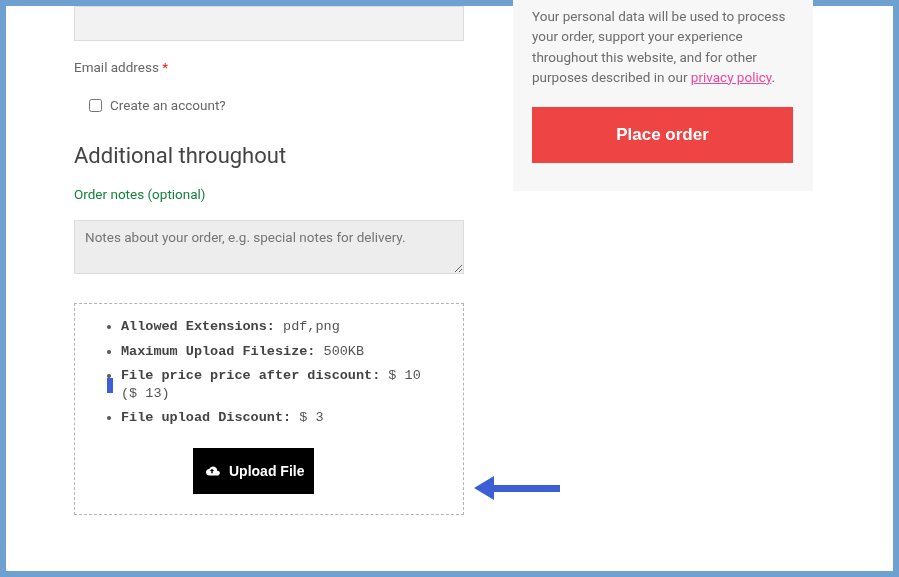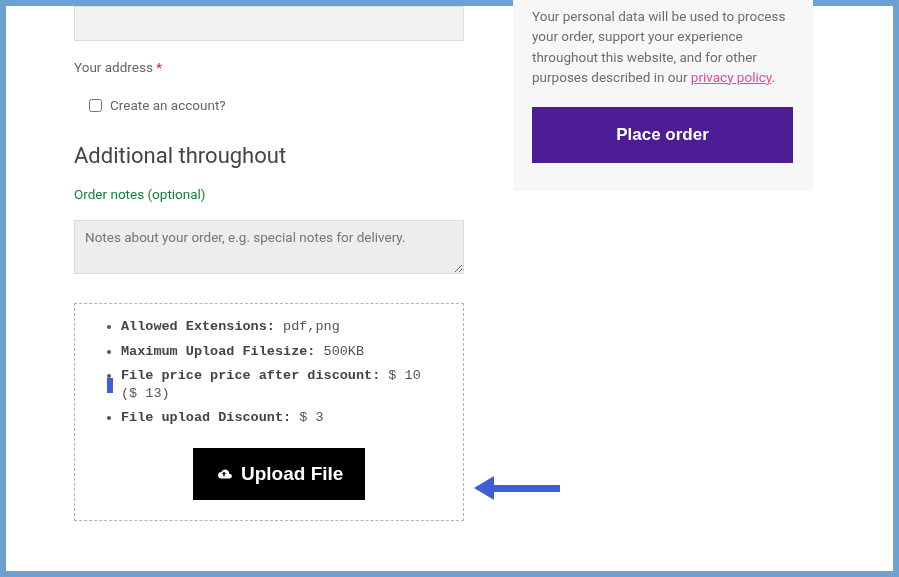--- a/index.html
+++ b/index.html
@@ -115,40 +115,40 @@
       top: 372px;
       z-index: 3;
     }
     .upload-btn {
       display: inline-flex;
       align-items: center;
       gap: 8px;
       background: #000000;
       color: #ffffff;
       font-weight: 700;
-      font-size: 19px;
-      padding: 15px 22px;
+      font-size: 14px;
+      padding: 15px 10px;
       margin-top: 14px;
       margin-left: 90px;
       border: none;
       cursor: pointer;
     }
     .privacy-text {
       color: #6d6d6d;
       font-size: 13.5px;
       line-height: 1.5;
       margin-bottom: 20px;
     }
     .privacy-link {
       color: #ec4899;
       text-decoration: underline;
     }
     .place-order {
       width: 100%;
-      background: #4c1d95;
+      background: #ef4444;
       color: #ffffff;
       font-weight: 700;
       font-size: 17px;
       padding: 18px 0;
       border: none;
       cursor: pointer;
       text-align: center;
     }
     .sidebar-bg {
       position: absolute;
@@ -188,21 +188,21 @@
 <body>
 
 <div class="page">
 
   <div class="sidebar-bg"></div>
 
   <div class="left-col">
     <div class="empty-field"></div>
 
     <div class="label">
-      <span>Your address</span>
+      <span>Email address</span>
       <span class="req">*</span>
     </div>
 
     <label class="checkbox-row">
       <input type="checkbox" style="">
       <span>Create an account?</span>
     </label>
 
     <h2 class="heading">Additional throughout</h2>
 

